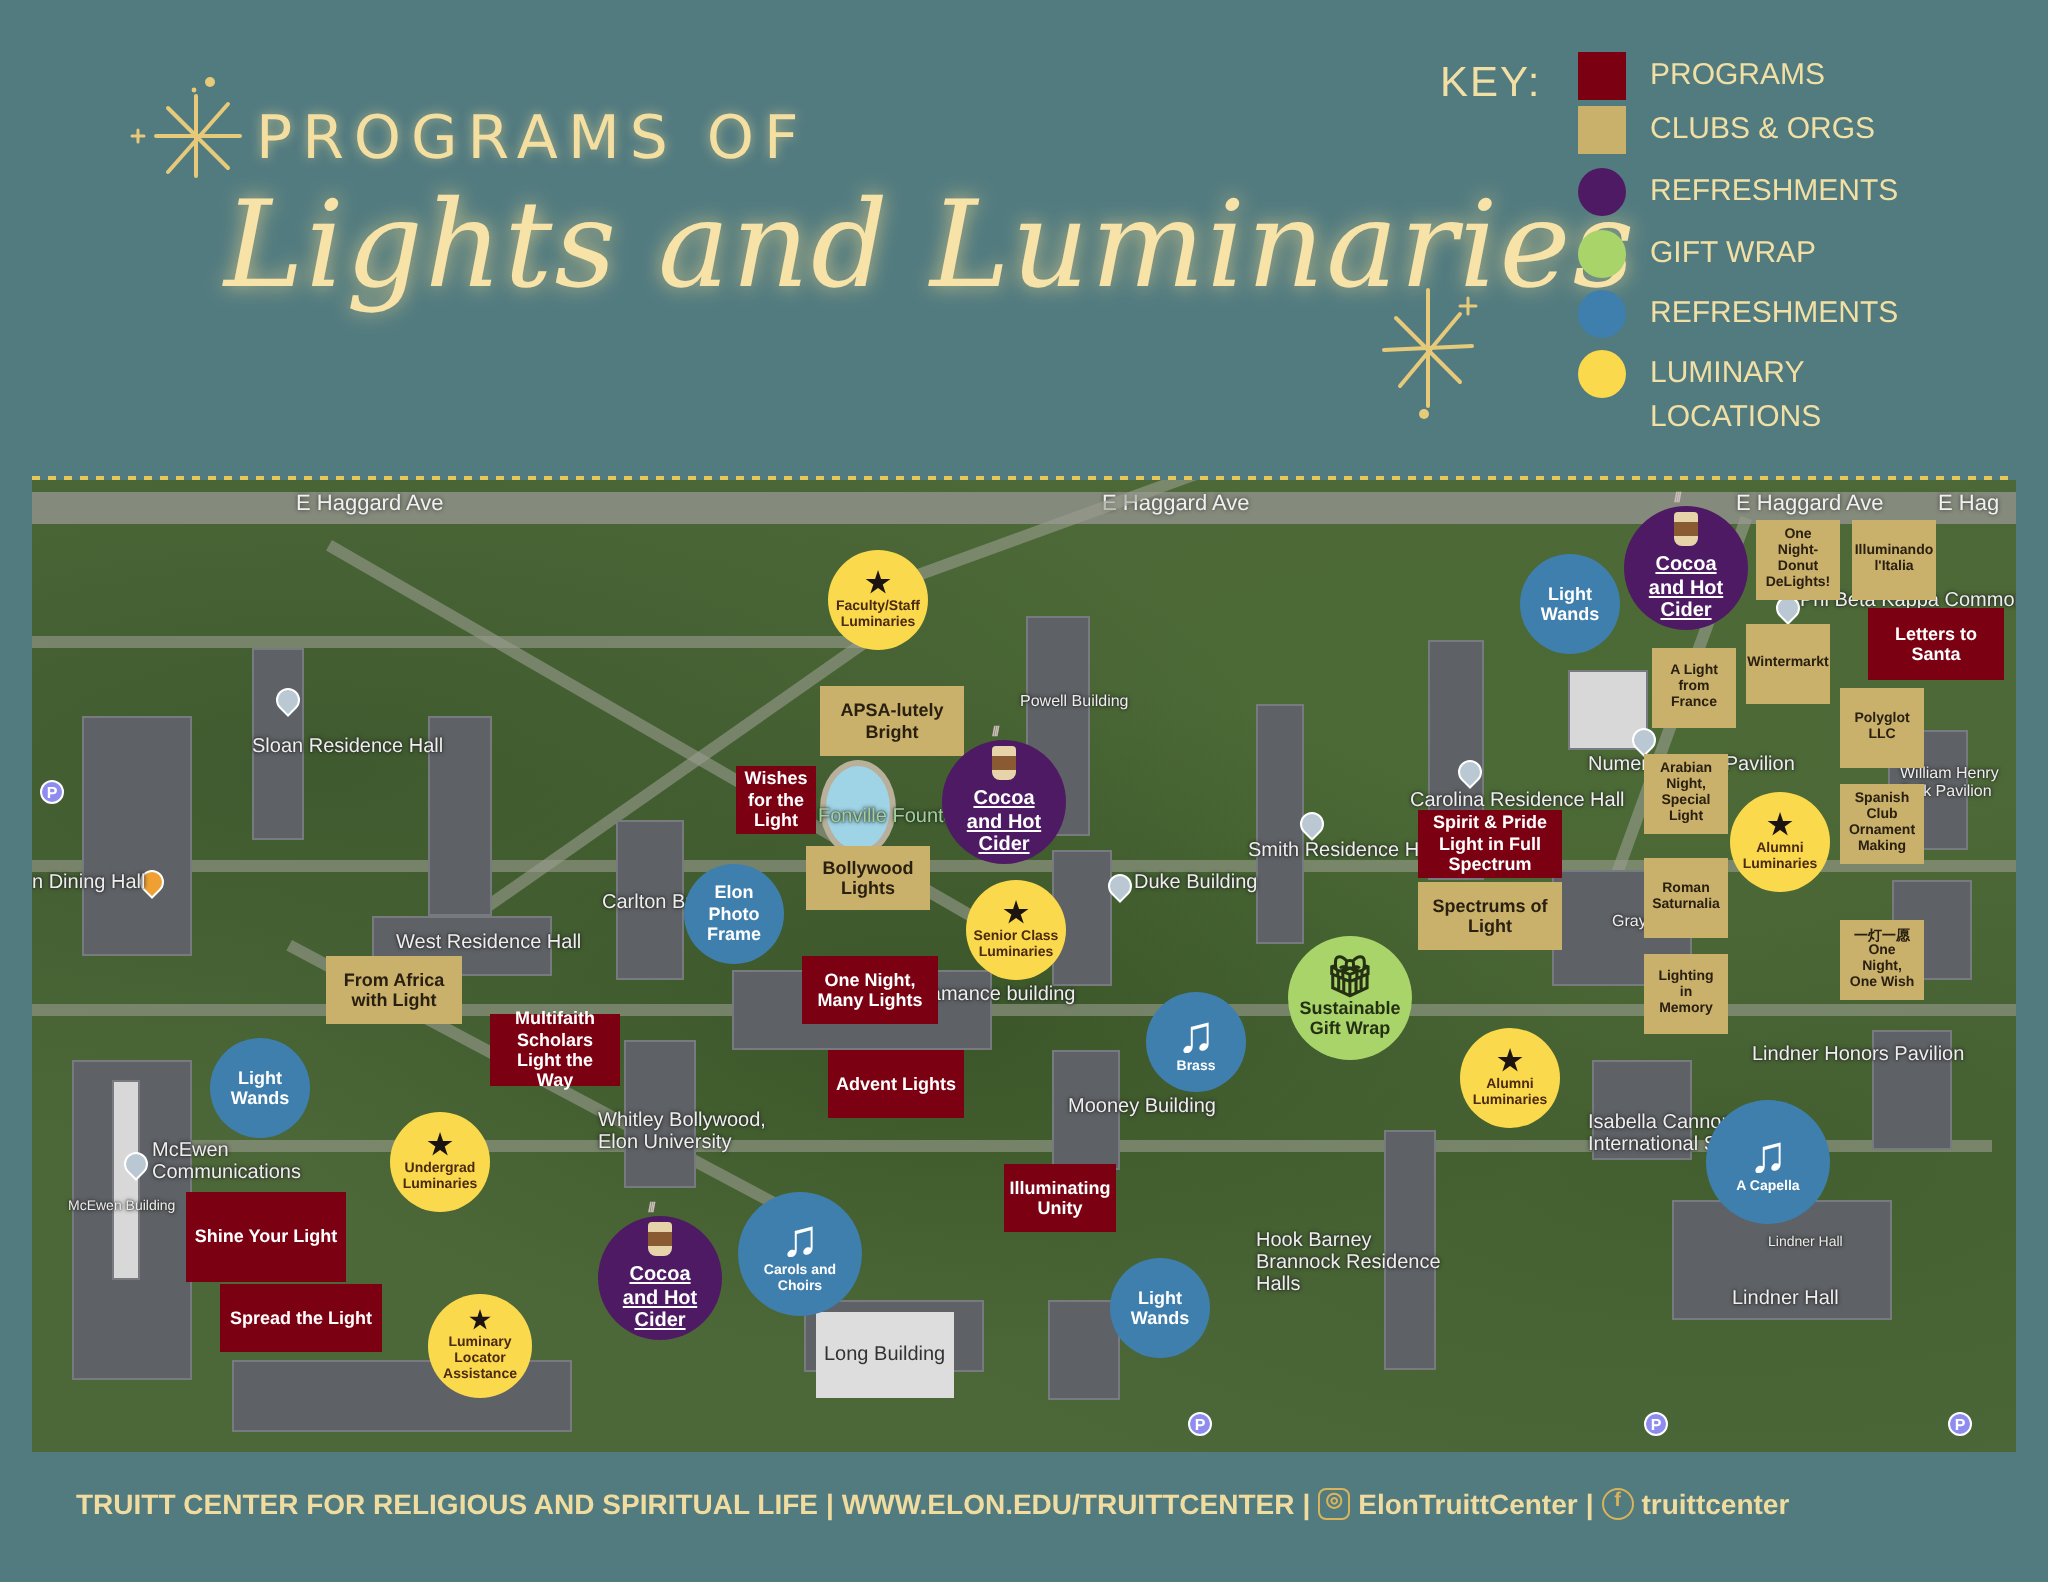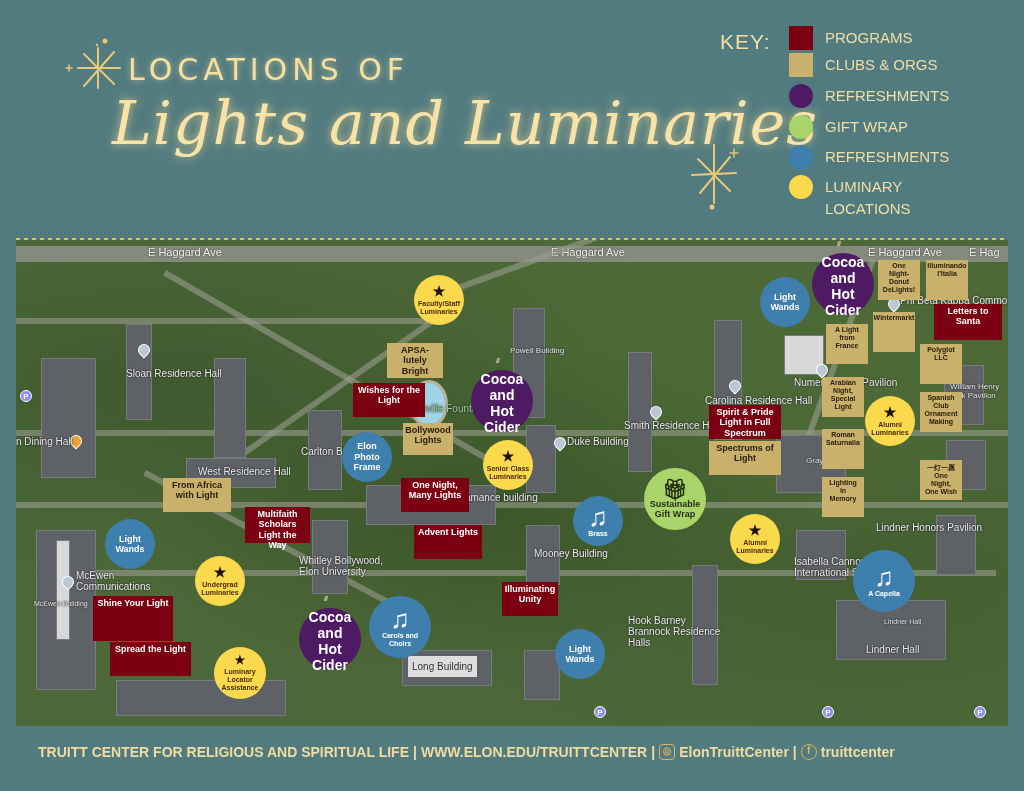--- a/index.html
+++ b/index.html
@@ -33,26 +33,26 @@
   .path { position: absolute; background: #9a9d90; opacity: 0.6; transform-origin: 0 0; height: 6px; }
   .bldg { position: absolute; background: #5e6165; border: 1px solid #777a7e; }
   .bldg.light { background: #d8d8d8; }
   .place-label { position: absolute; font-size: 10px; color: #eeeeee; text-shadow: 0 0 2px #222, 0 0 1px #222; white-space: nowrap; }
   .pin { position: absolute; width: 12px; height: 12px; border-radius: 50% 50% 50% 0; transform: rotate(-45deg); background: #b9c8d3; border: 1px solid #fff; }
   .pin.park { background: #8f8cf0; border-radius: 50%; transform: none; color: #fff; font-size: 8px; text-align: center; line-height: 11px; font-weight: bold; }
   .pin.food { background: #f0a032; }
   .fountain { position: absolute; width: 38px; height: 48px; border-radius: 50%; background: #9fd3e6; border: 3px solid #b8b09a; }
 
   
-  .rect { position: absolute; display: flex; justify-content: center; text-align: center; font-weight: bold; line-height: 1.15; padding: 2px 4px; }
+  .rect { position: absolute; display: flex; align-items: center; justify-content: center; text-align: center; font-weight: bold; line-height: 1.15; padding: 2px 4px; }
   .rect.program { background: #7a0012; color: #ffffff; font-size: 9px; }
   .rect.club { background: #c9b06b; color: #2a2010; font-size: 9px; }
   .rect.small { font-size: 7px; }
   .circle { position: absolute; border-radius: 50%; display: flex; flex-direction: column; align-items: center; justify-content: center; text-align: center; font-weight: bold; line-height: 1.15; }
-  .circle.refresh { background: #4e1a63; color: #fff; font-size: 14px; }
+  .circle.refresh { background: #4e1a63; color: #fff; font-size: 10px; text-decoration: underline; }
   .circle.giftwrap { background: #a8d46a; color: #253013; font-size: 9px; }
   .circle.ent { background: #3f7fae; color: #fff; font-size: 9px; }
   .circle.lum { background: #fbd94c; color: #4a2a10; font-size: 7px; }
   .icon-star { font-size: 14px; color: #1c1410; line-height: 1; margin-bottom: 2px; }
   .icon-cup { width: 12px; height: 17px; background: linear-gradient(#e6d3aa 0 30%, #8a5a32 30% 70%, #e6d3aa 70%); border-radius: 2px 2px 4px 4px; margin-bottom: 4px; position: relative; }
   .icon-cup::before { content: "///"; position: absolute; top: -10px; left: 0; font-size: 7px; color: #cbb; letter-spacing: -1px; }
   .icon-note { font-size: 26px; color: #fff; line-height: 1; }
   .icon-gift { font-size: 20px; color: #253013; line-height: 1; }
 
   
@@ -68,21 +68,21 @@
     <line x1="38" y1="12" x2="38" y2="52"></line>
       <line x1="18" y1="32" x2="60" y2="32"></line>
     <line x1="24" y1="18" x2="54" y2="48"></line>
       <line x1="54" y1="16" x2="24" y2="50"></line>
     <line x1="6" y1="32" x2="12" y2="32" stroke-width="1.5"></line>
       <line x1="9" y1="29" x2="9" y2="35" stroke-width="1.5"></line>
   </g>
   <circle cx="45" cy="5" r="2.5" fill="#e7c97a"></circle>
     <circle cx="37" cy="9" r="1.2" fill="#e7c97a"></circle>
 </svg>
-<div class="title-small">LOCATIONS OF</div>
+<div class="title-small">PROGRAMS OF</div>
 <div class="title-script">Lights and Luminaries</div>
 <svg class="sparkle" style="left:690px;top:135px" width="60" height="75" viewBox="0 0 60 75">
   <g stroke="#e7c97a" stroke-width="2" stroke-linecap="round">
     <line x1="24" y1="10" x2="24" y2="68"></line>
       <line x1="2" y1="40" x2="46" y2="38"></line>
     <line x1="8" y1="24" x2="40" y2="56"></line>
       <line x1="40" y1="22" x2="10" y2="58"></line>
     <line x1="40" y1="18" x2="48" y2="18" stroke-width="1.5"></line>
       <line x1="44" y1="14" x2="44" y2="22" stroke-width="1.5"></line>
   </g>
@@ -186,26 +186,26 @@
   <span class="place-label" style="left:778px;top:316px;white-space:normal;width:100px">Isabella Cannon International Studies</span>
   <span class="place-label" style="left:868px;top:378px;font-size:7px">Lindner Hall</span>
   <span class="place-label" style="left:850px;top:404px">Lindner Hall</span>
   <span class="pin" style="left:46px;top:336px"></span>
   <span class="place-label" style="left:60px;top:330px;white-space:normal;width:80px">McEwen Communications</span>
   <span class="place-label" style="left:18px;top:360px;font-size:7px">McEwen Building</span>
   <span class="place-label" style="left:283px;top:315px;white-space:normal;width:95px">Whitley Bollywood, Elon University</span>
   <span class="place-label" style="left:440px;top:252px">Alamance building</span>
   <span class="place-label" style="left:518px;top:308px">Mooney Building</span>
   <span class="place-label" style="left:612px;top:375px;white-space:normal;width:100px">Hook Barney Brannock Residence Halls</span>
-  <span class="place-label" style="left:392px;top:416px;color:#333;text-shadow:none;background:#ddd;padding:5px 4px">Long Building</span>
+  <span class="place-label" style="left:392px;top:416px;color:#333;text-shadow:none;background:#ddd;padding:16px 4px">Long Building</span>
   <span class="pin park" style="left:578px;top:466px">P</span>
   <span class="pin park" style="left:806px;top:466px">P</span>
   <span class="pin park" style="left:958px;top:466px">P</span>
 
-  <div class="rect program" style="left:337px;top:143px;width:72px;height:34px">
+  <div class="rect program" style="left:352px;top:143px;width:40px;height:34px">
       <span>Wishes for the Light</span>
     </div>
   <div class="rect program" style="left:385px;top:238px;width:68px;height:34px">
       <span>One Night, Many Lights</span>
     </div>
   <div class="rect program" style="left:398px;top:285px;width:68px;height:34px">
       <span>Advent Lights</span>
     </div>
   <div class="rect program" style="left:229px;top:267px;width:65px;height:36px">
       <span>Multifaith Scholars Light the Way</span>
@@ -219,24 +219,24 @@
   <div class="rect program" style="left:486px;top:342px;width:56px;height:34px">
       <span>Illuminating Unity</span>
     </div>
   <div class="rect program" style="left:693px;top:165px;width:72px;height:34px">
       <span>Spirit &amp; Pride Light in Full Spectrum</span>
     </div>
   <div class="rect program" style="left:918px;top:64px;width:68px;height:36px">
       <span>Letters to Santa</span>
     </div>
 
-  <div class="rect club" style="left:371px;top:103px;width:56px;height:35px">
+  <div class="rect club" style="left:394px;top:103px;width:72px;height:35px">
       <span>APSA-lutely Bright</span>
     </div>
-  <div class="rect club" style="left:387px;top:183px;width:50px;height:32px">
+  <div class="rect club" style="left:387px;top:183px;width:62px;height:32px">
       <span>Bollywood Lights</span>
     </div>
   <div class="rect club" style="left:147px;top:238px;width:68px;height:34px">
       <span>From Africa with Light</span>
     </div>
   <div class="rect club" style="left:693px;top:201px;width:72px;height:34px">
       <span>Spectrums of Light</span>
     </div>
   <div class="rect club small" style="left:862px;top:20px;width:42px;height:40px">
       <span>One Night- Donut DeLights!</span>

